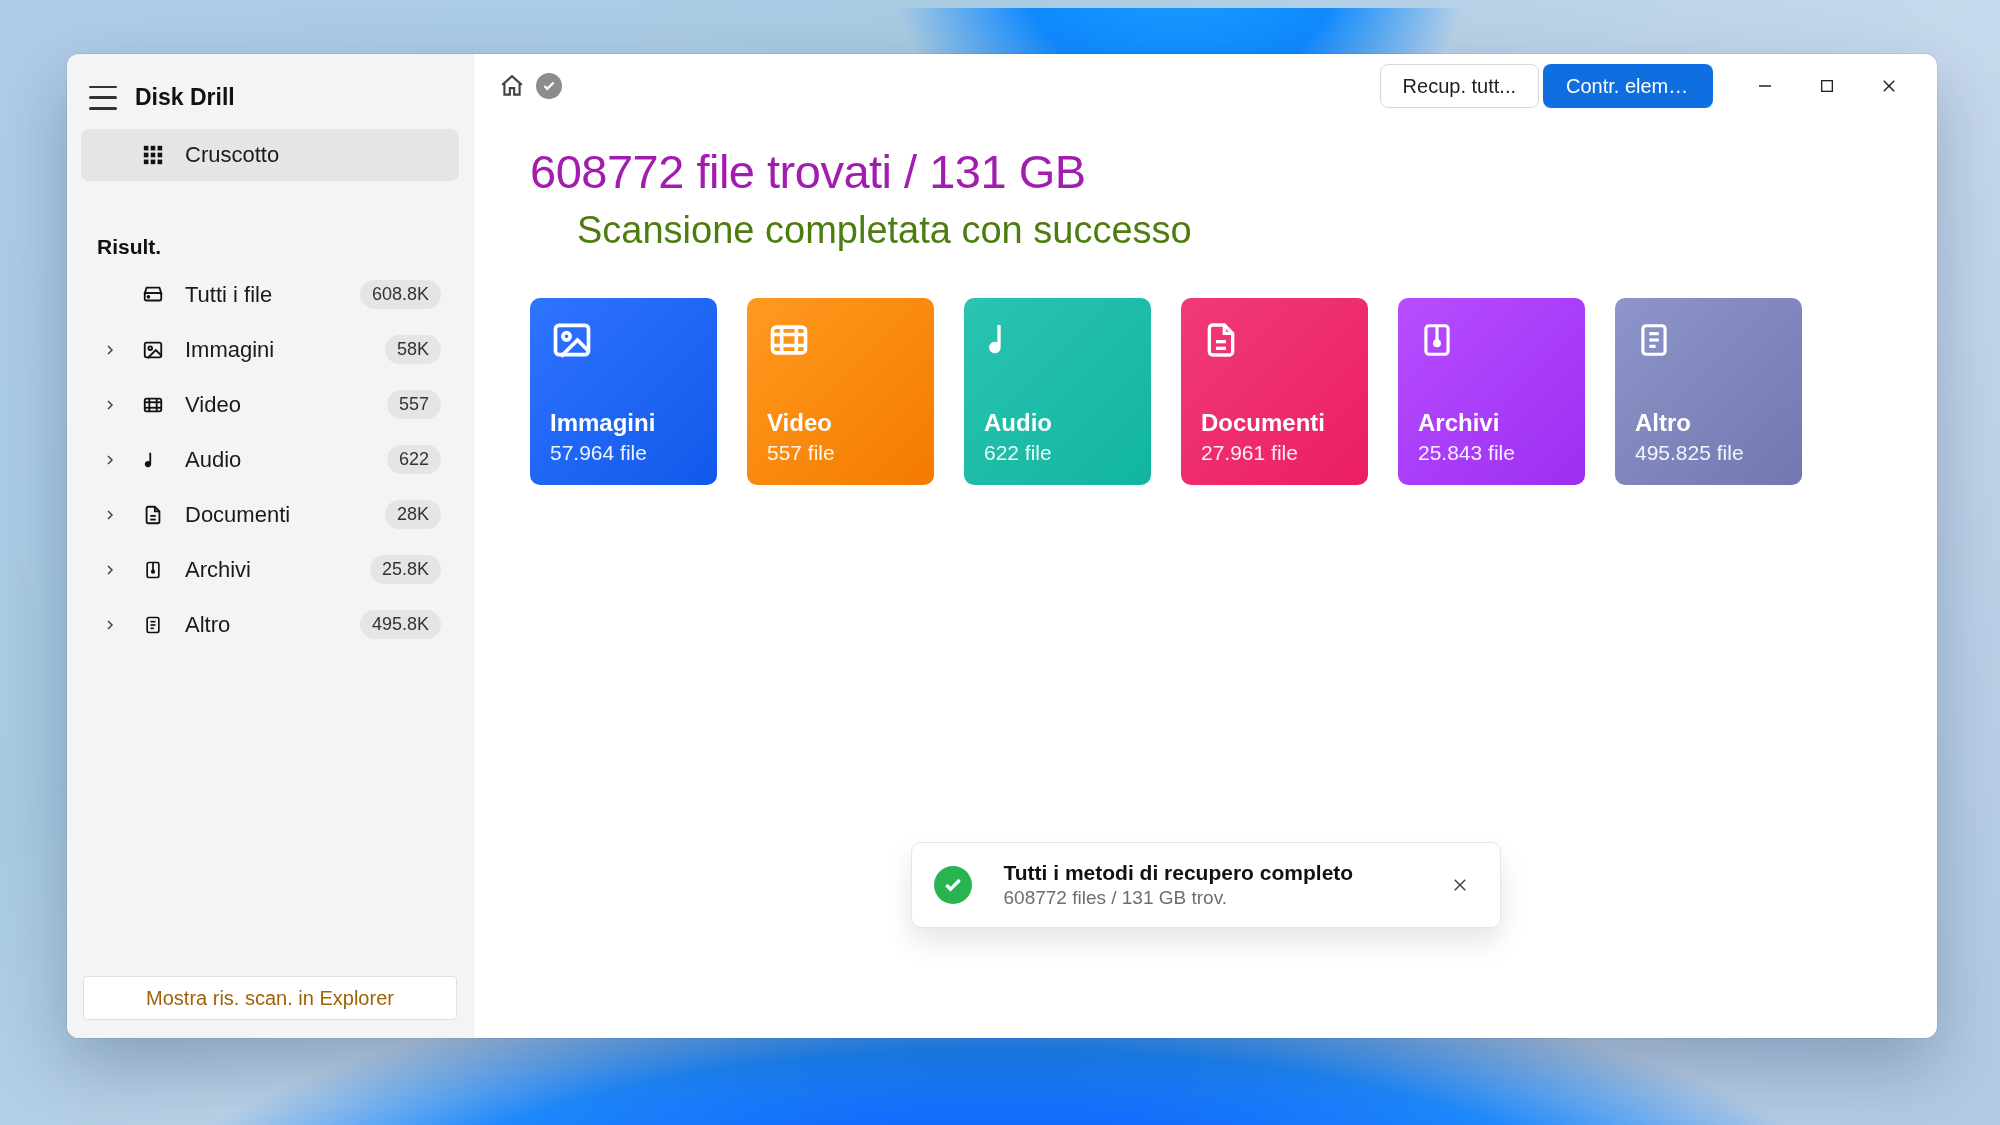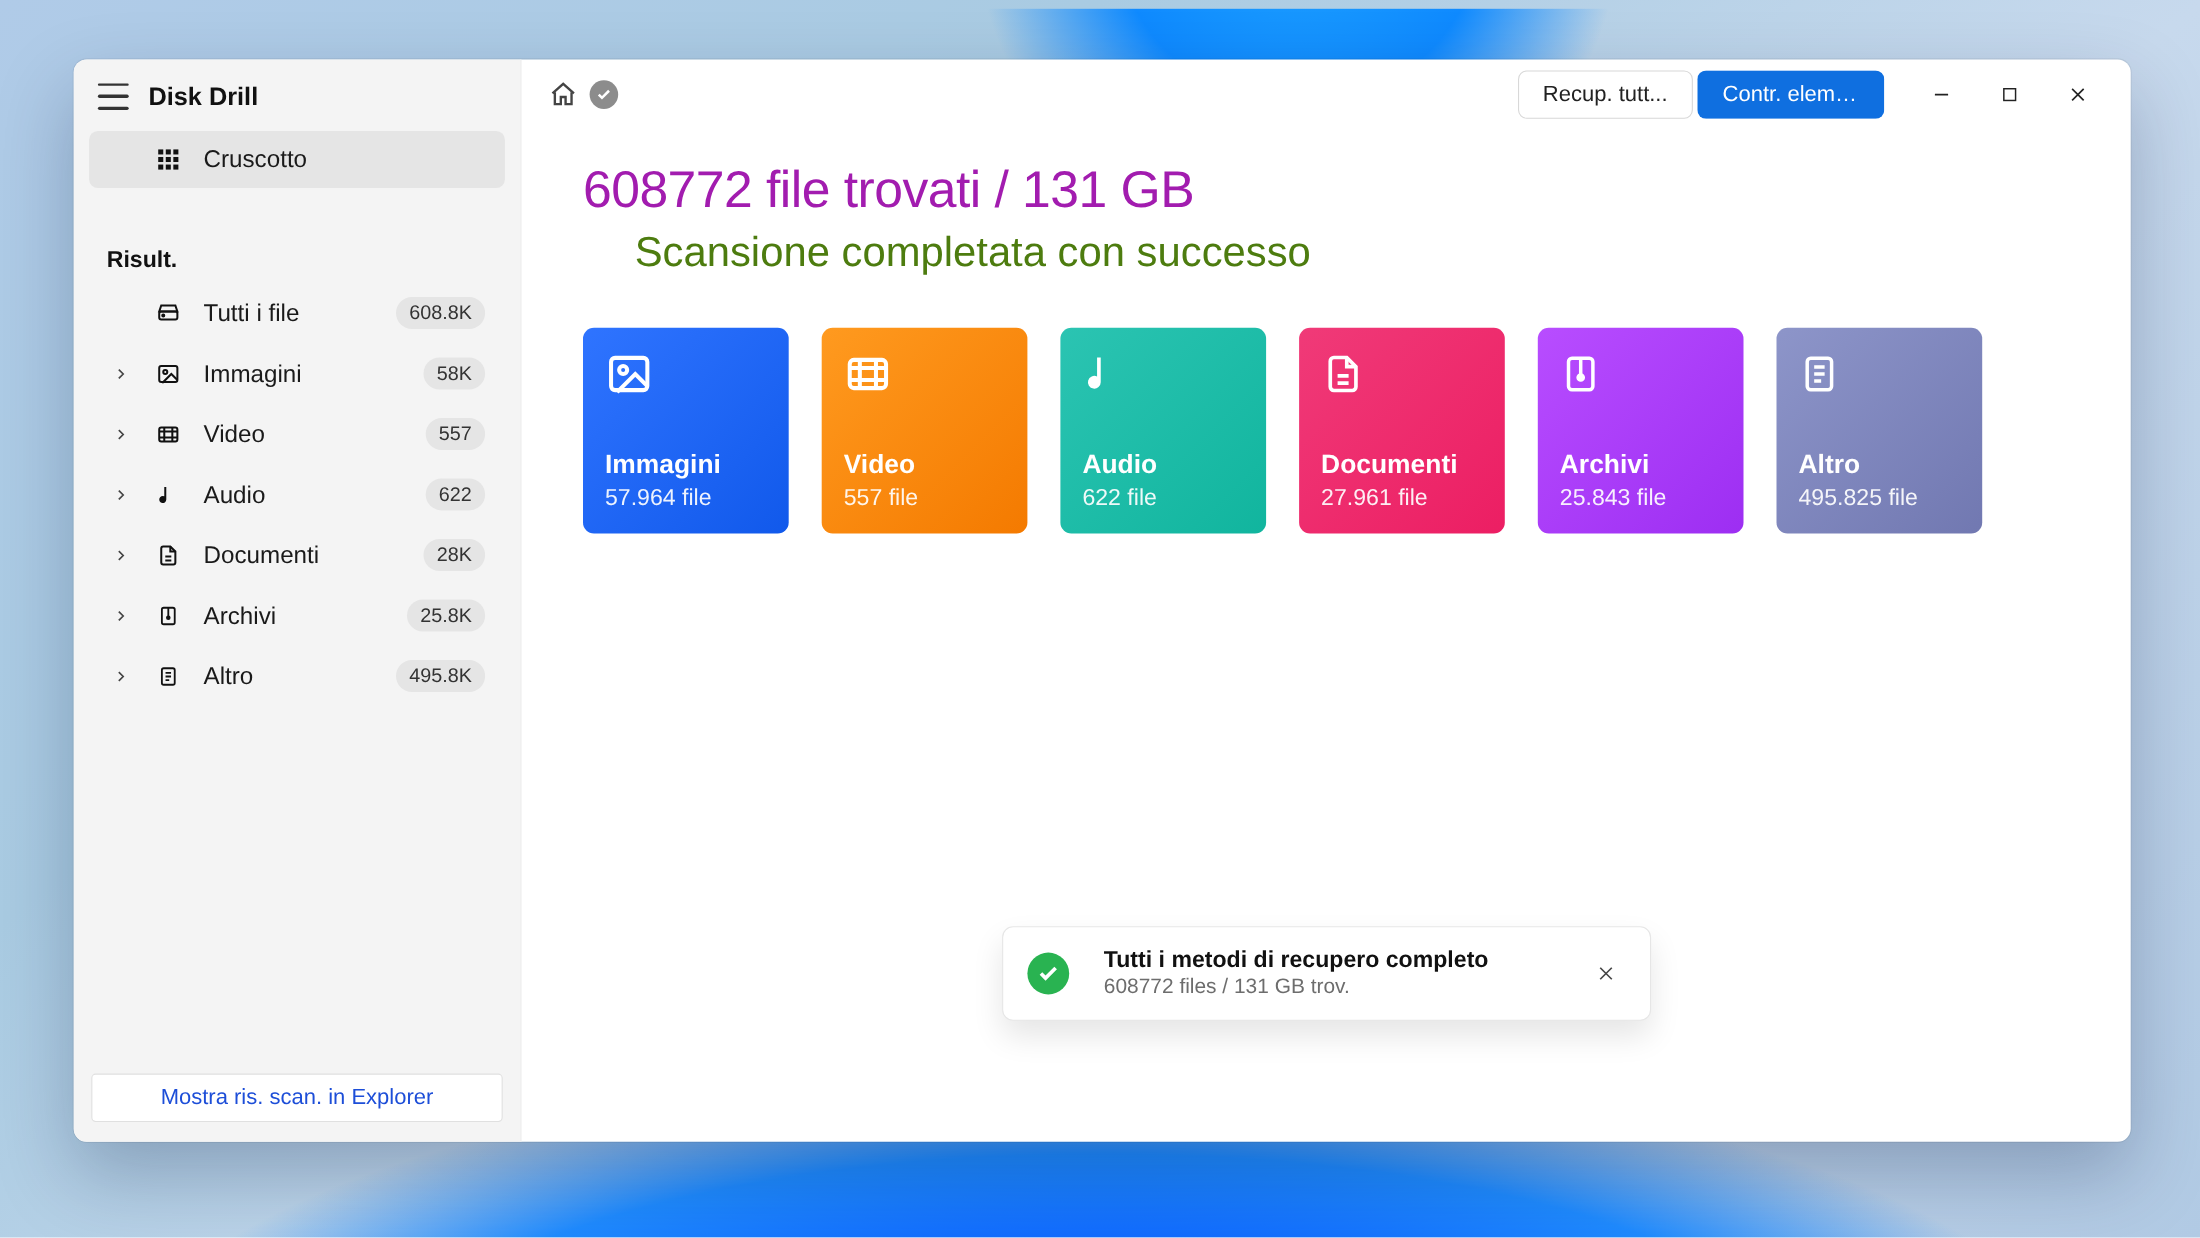--- a/index.html
+++ b/index.html
@@ -28,21 +28,21 @@
     overflow: hidden;
   }
 
   
   .sidebar {
     width: 407px;
     background: #f4f4f4;
     border-right: 1px solid #eee;
     display: flex;
     flex-direction: column;
-    padding-top: 6px;
+    padding-top: 16px;
   }
   .sidebar-top {
     display:flex; align-items:center; gap:18px; padding: 14px 20px 18px 22px;
   }
   .hamburger { width:28px; height:24px; display:flex; flex-direction:column; justify-content:space-between; cursor:pointer;}
   .hamburger span{height:2.5px; background:#333; border-radius:2px;}
   .app-name { font-size:23px; font-weight:600; color:#111;}
   .nav-group { padding: 0 14px; }
   .nav-item {
     display:flex; align-items:center; gap:18px;
@@ -61,21 +61,21 @@
     background:#e5e5e5; color:#333; font-size:18px; padding:4px 12px; border-radius:20px;
   }
   .section-title{
     font-size:21px; font-weight:600; color:#111; padding: 18px 30px 8px; margin-top: 36px;
   }
   .sidebar-footer{
     margin-top:auto; padding: 0 16px 18px;
   }
   .explorer-btn{
     width:100%; height:44px; background:#fff; border:1px solid #e0e0e0; border-radius:4px;
-    font-size:20px; color:#1d4ed8; cursor:pointer;
+    font-size:20px; color:#a16207; cursor:pointer;
   }
 
   
   .main{ flex:1; display:flex; flex-direction:column; position:relative; }
   .toolbar{
     height:64px; display:flex; align-items:center; gap:4px; padding:0 18px;
   }
   .tb-icon{ width:40px;height:40px;display:flex;align-items:center;justify-content:center;color:#444;cursor:pointer;border-radius:6px;}
   .tb-round{ width:26px;height:26px;border-radius:50%;background:#8c8c8c;display:flex;align-items:center;justify-content:center;color:#fff;font-size:16px;cursor:pointer;}
   .tb-spacer{ flex:1; }

